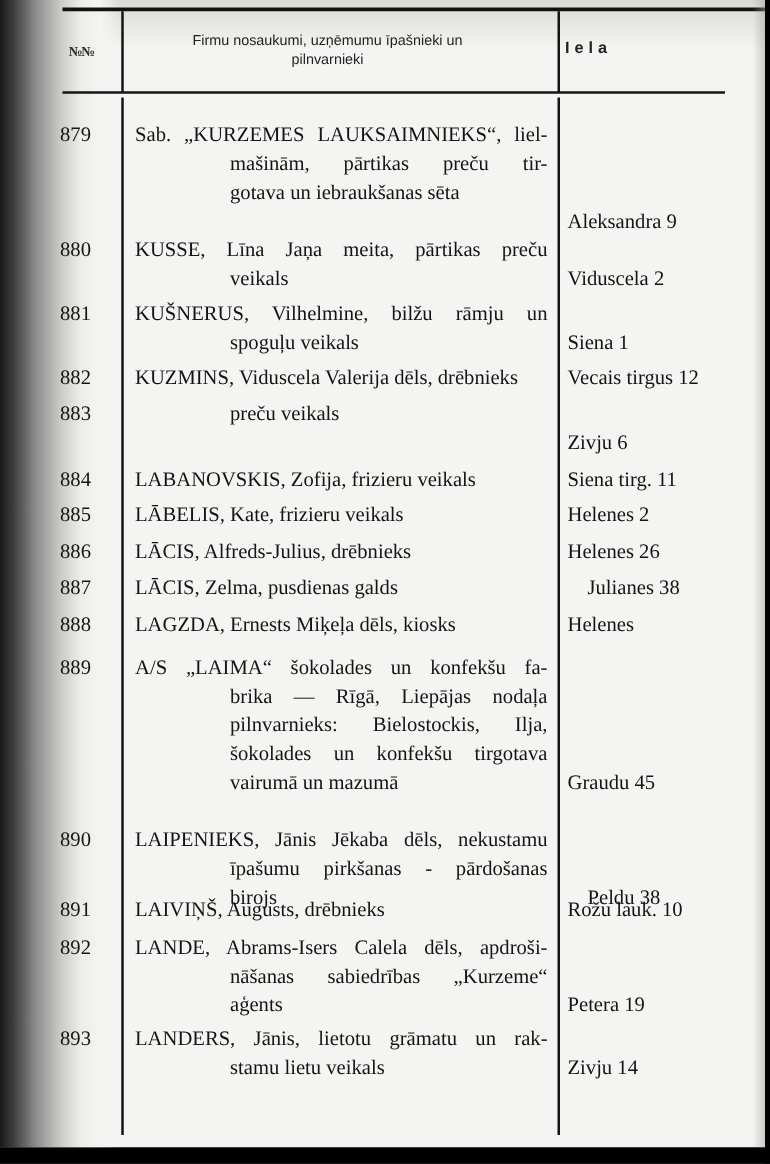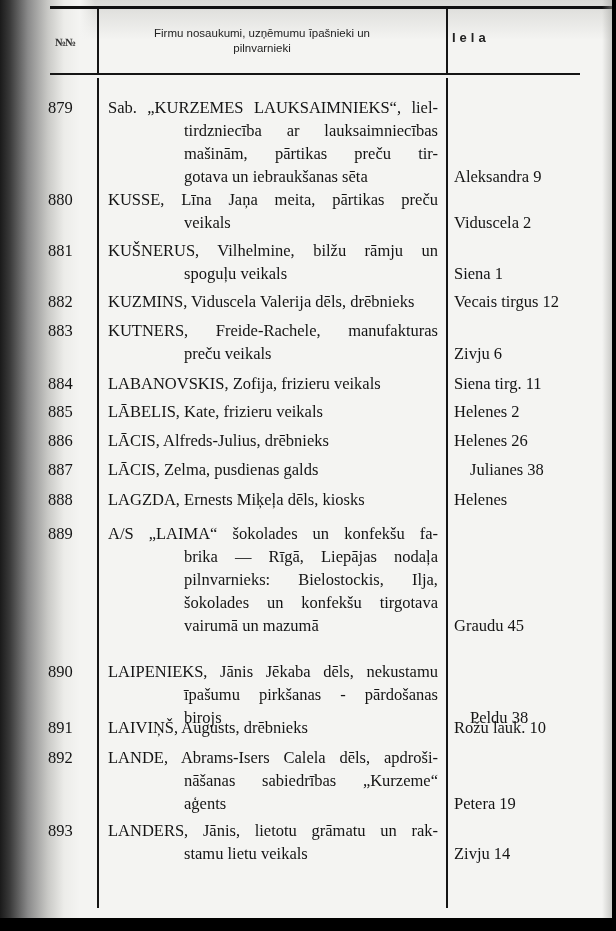--- a/index.html
+++ b/index.html
@@ -82,21 +82,20 @@
   <div class="vline" style="left:446px; top:9px; height:65px;"></div>
   <div class="hline" style="left:50px; top:73px; width:530px; height:2px;"></div>
   <div class="vline" style="left:97px; top:78px; height:830px;"></div>
   <div class="vline" style="left:446px; top:78px; height:830px;"></div>
 
   <div id="rows">
       <div class="row" style="top: 96px;">
         <div class="num">879</div>
         <div class="firm">
           <span class="first">Sab. „KURZEMES LAUKSAIMNIEKS“, liel-</span>
-          <span class="cont">tirdzniecība ar lauksaimniecības</span>
           <span class="cont">mašinām, pārtikas preču tir-</span>
           <span class="cont last">gotava un iebraukšanas sēta</span>
         </div>
         <div class="street" style="top: 69px;">Aleksandra 9</div>
       </div>
       <div class="row" style="top: 188px;">
         <div class="num">880</div>
         <div class="firm">
           <span class="first">KUSSE, Līna Jaņa meita, pārtikas preču</span>
           <span class="cont last">veikals</span>
@@ -114,21 +113,20 @@
       <div class="row" style="top: 290px;">
         <div class="num">882</div>
         <div class="firm">
           <span class="first short">KUZMINS, Viduscela Valerija dēls, drēbnieks</span>
         </div>
         <div class="street" style="top: 0px;">Vecais tirgus 12</div>
       </div>
       <div class="row" style="top: 319px;">
         <div class="num">883</div>
         <div class="firm">
-          <span class="first">KUTNERS, Freide-Rachele, manufakturas</span>
           <span class="cont last">preču veikals</span>
         </div>
         <div class="street" style="top: 23px;">Zivju 6</div>
       </div>
       <div class="row" style="top: 372px;">
         <div class="num">884</div>
         <div class="firm">
           <span class="first short">LABANOVSKIS, Zofija, frizieru veikals</span>
         </div>
         <div class="street" style="top: 0px;">Siena tirg. 11</div>

